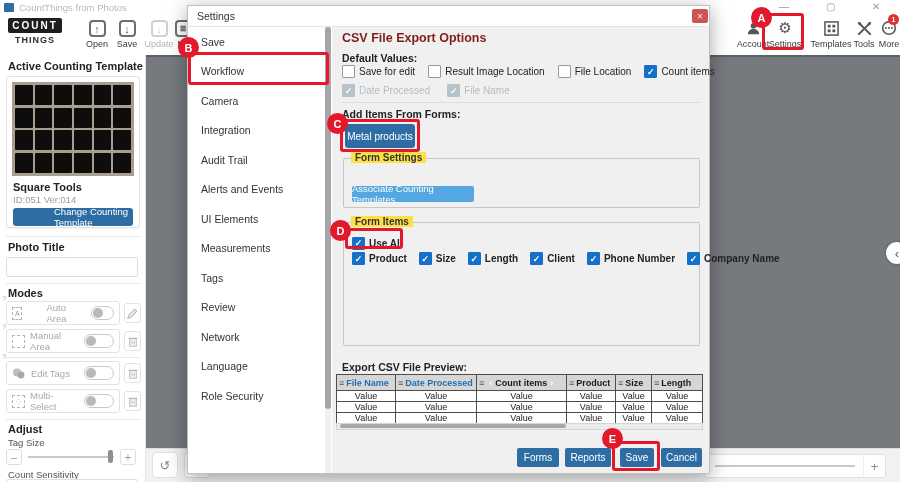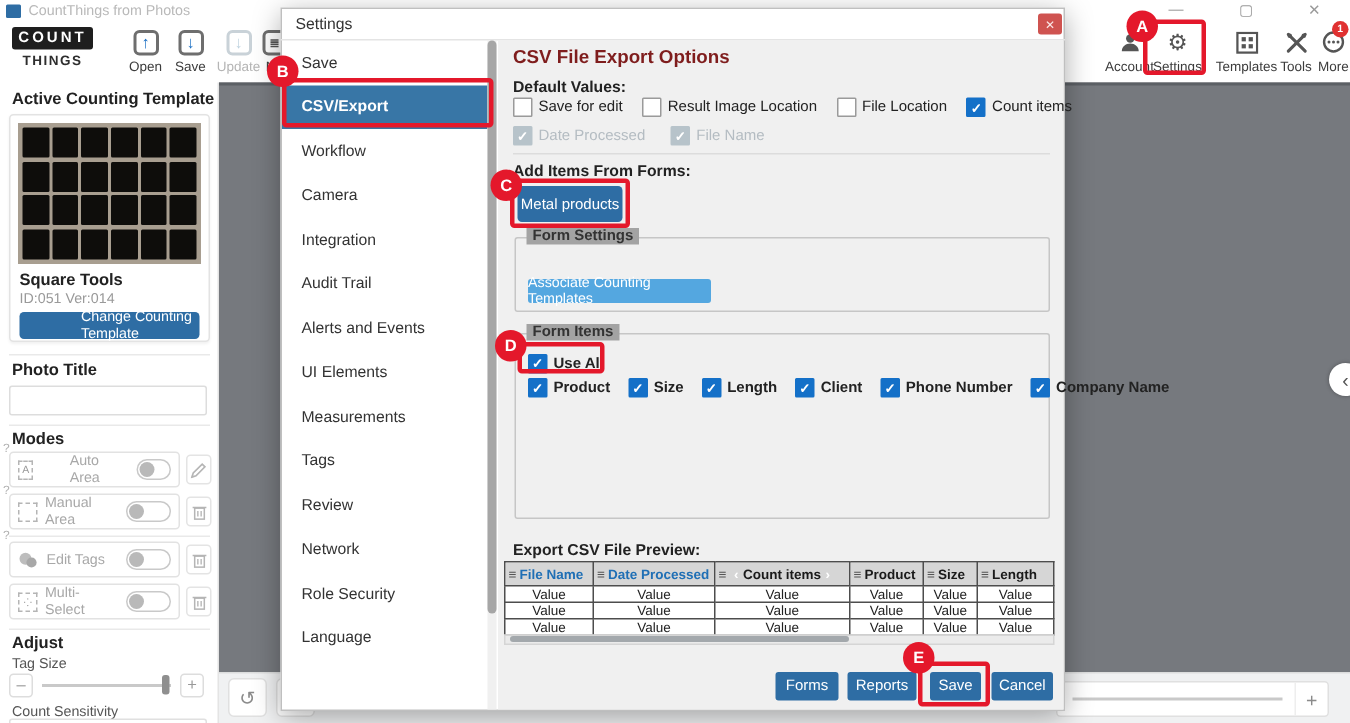--- a/index.html
+++ b/index.html
@@ -60,21 +60,21 @@
   .c-sub { font-size:10.5px; font-weight:bold; color:#222; }
   .cb { display:inline-flex; align-items:center; gap:4px; cursor:pointer; }
   .cb .box { width:13px; height:13px; background:#fff; border:1px solid #9a9a9a; border-radius:1px; display:flex; align-items:center; justify-content:center; }
   .cb .lbl { font-size:10px; color:#222; }
   .cb.on .box { background:#1470c8; border-color:#1470c8; color:#fff; font-size:9px; font-weight:bold; }
   .cb.on .box::after { content:"\2713"; }
   .cb.dis .box { background:#b7c3ca; border-color:#b7c3ca; color:#fff; font-size:9px; font-weight:bold; }
   .cb.dis .box::after { content:"\2713"; }
   .cb.dis .lbl { color:#b4bcc2; }
   .groupbox { border:1px solid #c6c6c6; border-radius:2px; }
-  .grouplbl { background:#a3a3a3; font-size:10px; font-weight:bold; color:#333; padding:0 4px; }
+  .grouplbl { background:#fde047; font-size:10px; font-weight:bold; color:#333; padding:0 4px; }
   .btn-light { background:#54a7e0; color:#fff; border:none; border-radius:2px; font-size:9.5px; display:flex; align-items:center; justify-content:center; }
 
   table.preview { border-collapse:collapse; table-layout:fixed; background:#fff; }
   table.preview th, table.preview td { border:1px solid #4d4d4d; overflow:hidden; white-space:nowrap; }
   table.preview th { background:#d6d6d6; font-size:9px; font-weight:bold; color:#1a1a1a; height:16px; text-align:left; padding:0 2px; }
   table.preview th .hm { color:#555; font-weight:normal; margin-right:2px; }
   table.preview th.bluehead { color:#1f6fb5; }
   table.preview th .chv { color:#fff; font-weight:bold; margin:0 3px; }
   table.preview td { font-size:9px; color:#222; text-align:center; height:10px; }
   .hscroll { background:#ebebeb; border:1px solid #d5d5d5; }
@@ -300,33 +300,32 @@
   <div class="abs" style="left:8px;top:469px;font-size:9.5px;color:#555;">Count Sensitivity</div>
   <div class="abs" style="left:6px;top:479px;width:132px;height:6px;background:#fff;border:1px solid #e0e0e0;border-radius:2px;"></div>
 
   <div class="abs dialog" style="left:187px;top:5px;width:523px;height:469px;z-index:10;"></div>
   <div class="abs dlg-title" style="left:197px;top:10px;z-index:11;">Settings</div>
   <div class="abs dlg-close" style="left:692px;top:9px;width:16px;height:14px;z-index:11;">✕</div>
   <div class="abs" style="left:187px;top:26px;width:523px;height:1px;background:#e4e4e4;z-index:11;"></div>
 
   <div class="abs" style="left:188px;top:27px;width:137px;z-index:11;">
     <div class="menu-item">Save</div>
-    <div class="menu-item sel">CSV/Export</div>
     <div class="menu-item">Workflow</div>
     <div class="menu-item">Camera</div>
     <div class="menu-item">Integration</div>
     <div class="menu-item">Audit Trail</div>
     <div class="menu-item">Alerts and Events</div>
     <div class="menu-item">UI Elements</div>
     <div class="menu-item">Measurements</div>
     <div class="menu-item">Tags</div>
     <div class="menu-item">Review</div>
     <div class="menu-item">Network</div>
+    <div class="menu-item">Language</div>
     <div class="menu-item">Role Security</div>
-    <div class="menu-item">Language</div>
   </div>
   <div class="abs vtrack" style="left:325px;top:27px;width:6px;height:446px;z-index:11;"></div>
   <div class="abs vthumb" style="left:325px;top:27px;width:6px;height:382px;z-index:12;"></div>
 
   <div class="abs content" style="left:332px;top:27px;width:377px;height:446px;z-index:11;"></div>
   <div class="abs c-title" style="left:342px;top:31px;z-index:12;">CSV File Export Options</div>
   <div class="abs c-sub" style="left:342px;top:52px;z-index:12;">Default Values:</div>
 
   <div class="abs" style="left:342px;top:65px;z-index:12;display:flex;gap:13px;">
     <span class="cb">

